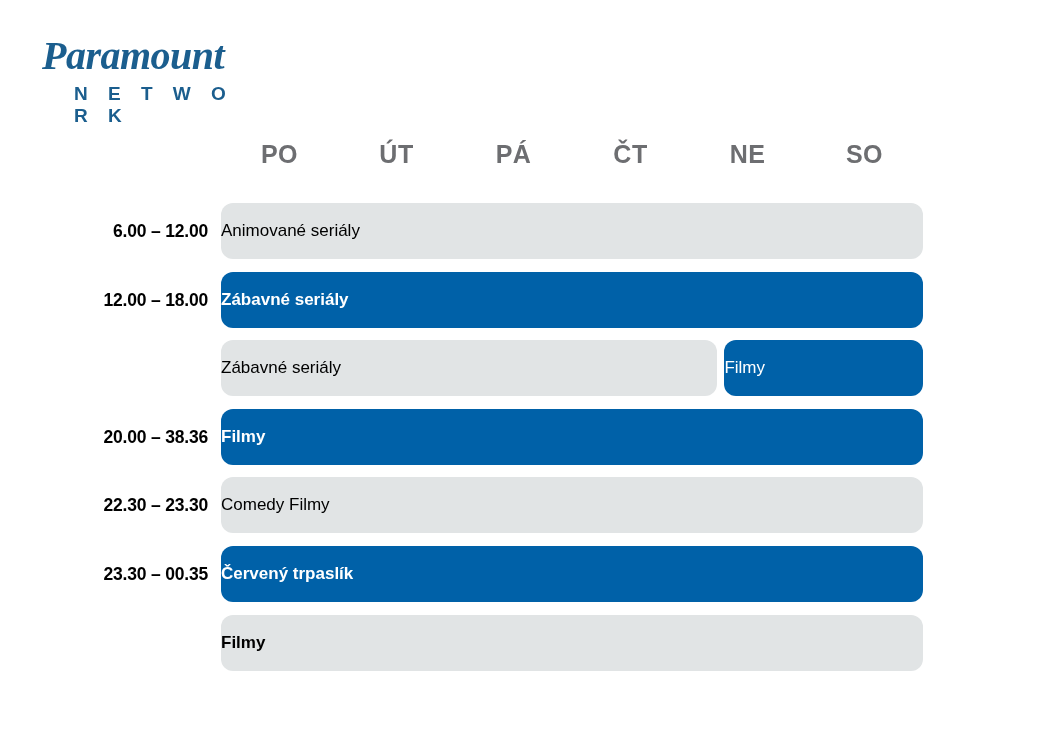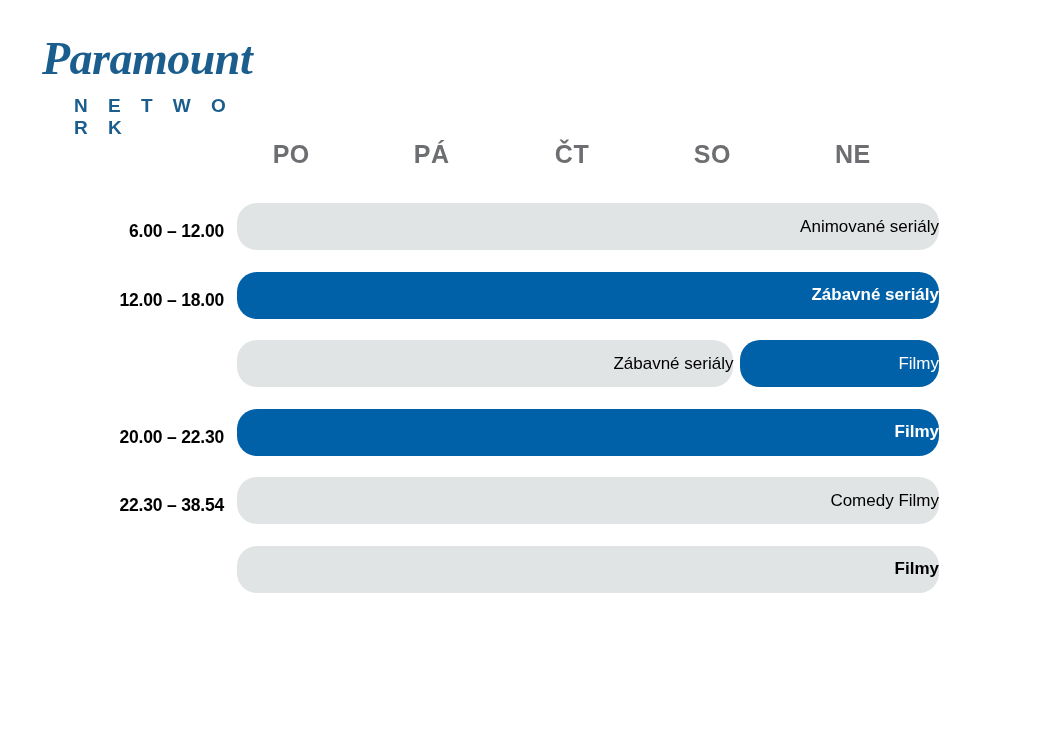--- a/index.html
+++ b/index.html
@@ -27,33 +27,33 @@
     position: absolute;
     left: 38px;
     top: 36px;
     width: 210px;
     height: 80px;
   }
   .logo-word {
     font-family: "Liberation Serif", serif;
     font-style: italic;
     font-weight: bold;
-    font-size: 46px;
+    font-size: 40px;
     color: #1b5e8e;
     letter-spacing: -0.5px;
     line-height: 1;
     padding-left: 4px;
   }
   .logo-sub {
     font-family: "Liberation Sans", sans-serif;
     font-weight: bold;
     font-size: 19px;
     letter-spacing: 7.5px;
     color: #1b5e8e;
-    margin-top: 13px;
+    margin-top: 7px;
     padding-left: 36px;
   }
 
   
   .days {
     position: absolute;
     left: 221px;
     top: 134px;
     width: 702px;
     height: 40px;
@@ -68,21 +68,20 @@
     letter-spacing: 0.5px;
     line-height: 40px;
   }
 
   
   .rows {
     position: absolute;
     left: 0;
     top: 197px;
     width: 1040px;
-    padding-left: 16px;
   }
   .row {
     position: relative;
     height: 68.6px;
     margin-bottom: 0;
   }
   .row-time {
     position: absolute;
     left: 40px;
     top: 0;
@@ -98,26 +97,26 @@
   .row-bars {
     position: absolute;
     left: 221px;
     top: 0;
     width: 702px;
     height: 68.6px;
     display: flex;
     gap: 7px;
   }
   .bar {
-    border-radius: 20px;
+    border-radius: 12px;
     display: flex;
     align-items: center;
-    justify-content: flex-end;
+    justify-content: flex-start;
     font-size: 17px;
-    height: 47px;
+    height: 56px;
     margin-top: 6px;
   }
   .bar.grey {
     background: #e1e4e5;
     color: #000000;
   }
   .bar.blue {
     background: #0061a8;
     color: #ffffff;
   }
@@ -131,24 +130,25 @@
 
 <div class="page">
 
   <div class="logo">
     <div class="logo-word">Paramount</div>
     <div class="logo-sub">N E T W O R K</div>
   </div>
 
   <div class="days">
       <div class="day">PO</div>
+      <div class="day">ÚT</div>
       <div class="day">PÁ</div>
       <div class="day">ČT</div>
+      <div class="day">NE</div>
       <div class="day">SO</div>
-      <div class="day">NE</div>
     </div>
 
   <div class="rows">
       <div class="row">
         <div class="row-time">6.00 – 12.00</div>
         <div class="row-bars">
           <div class="bar grey" style="flex-grow: 7; flex-basis: 0px;">
             <span class="label">Animované seriály</span>
           </div>
         </div>
@@ -165,36 +165,44 @@
         <div class="row-bars">
           <div class="bar grey" style="flex-grow: 5; flex-basis: 0px;">
             <span class="label">Zábavné seriály</span>
           </div>
           <div class="bar blue" style="flex-grow: 2; flex-basis: 0px;">
             <span class="label">Filmy</span>
           </div>
         </div>
       </div>
       <div class="row">
-        <div class="row-time">20.00 – 22.30</div>
+        <div class="row-time">20.00 – 38.36</div>
         <div class="row-bars">
           <div class="bar blue bold" style="flex-grow: 7; flex-basis: 0px;">
             <span class="label">Filmy</span>
           </div>
         </div>
       </div>
       <div class="row">
-        <div class="row-time">22.30 – 38.54</div>
+        <div class="row-time">22.30 – 23.30</div>
         <div class="row-bars">
           <div class="bar grey" style="flex-grow: 7; flex-basis: 0px;">
             <span class="label">Comedy Filmy</span>
           </div>
         </div>
       </div>
       <div class="row">
+        <div class="row-time">23.30 – 00.35</div>
+        <div class="row-bars">
+          <div class="bar blue bold" style="flex-grow: 7; flex-basis: 0px;">
+            <span class="label">Červený trpaslík</span>
+          </div>
+        </div>
+      </div>
+      <div class="row">
         <div class="row-bars">
           <div class="bar grey bold" style="flex-grow: 7; flex-basis: 0px;">
             <span class="label">Filmy</span>
           </div>
         </div>
       </div>
     </div>
 
 </div>
 

